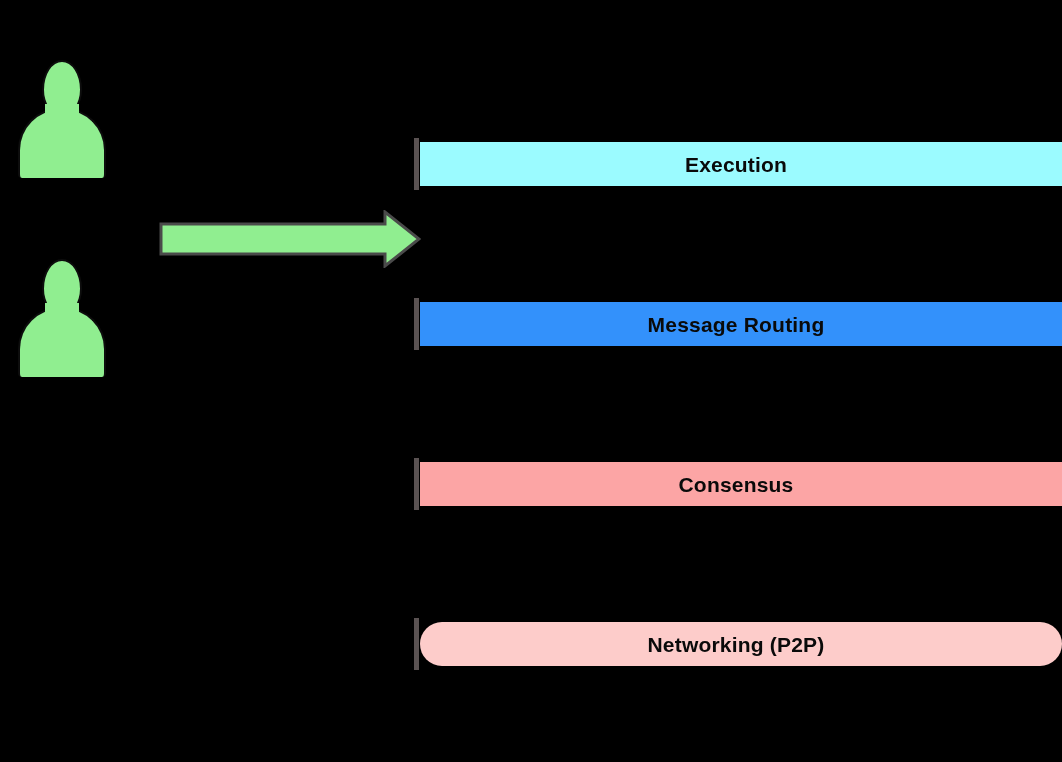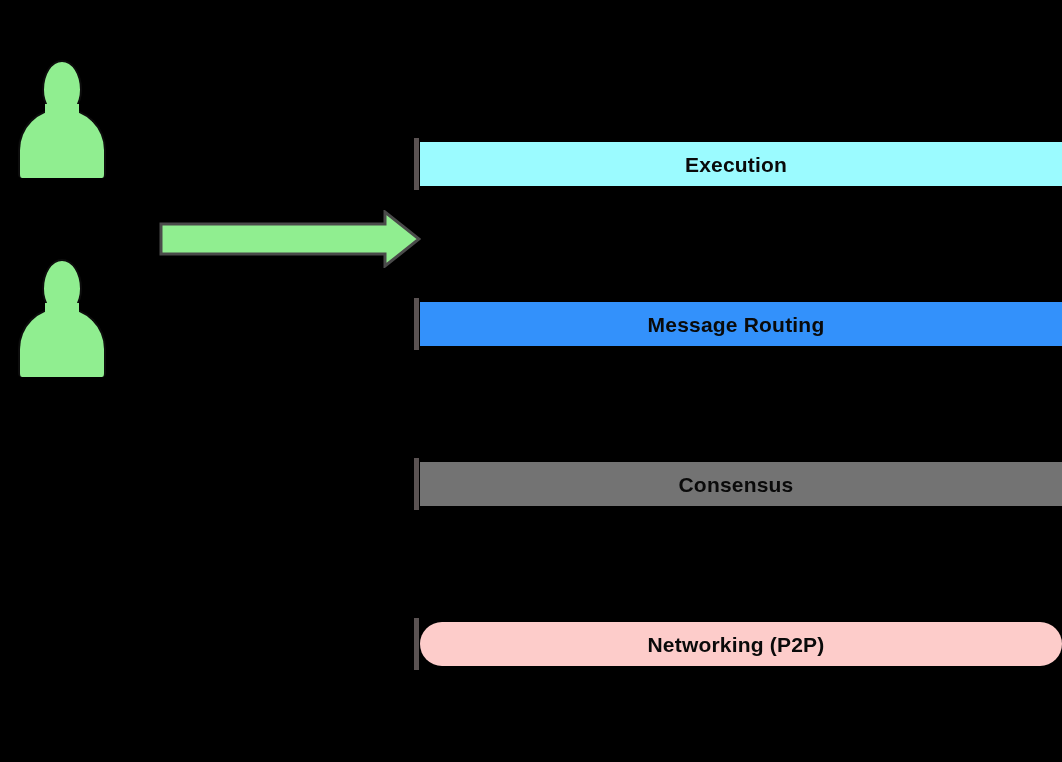--- a/index.html
+++ b/index.html
@@ -132,21 +132,21 @@
 
   <div class="layer-row" id="layer-1" style="top: 278px;">
     <div class="layer-tick" style="background: rgb(90, 82, 82);"></div>
     <div class="layer-bar" style="background: rgb(51, 145, 251);">
       <span class="layer-label" style="color: rgb(10, 10, 10);">Message Routing</span>
     </div>
   </div>
 
   <div class="layer-row" id="layer-2" style="top: 438px;">
     <div class="layer-tick" style="background: rgb(90, 82, 82);"></div>
-    <div class="layer-bar" style="background: #737373;">
+    <div class="layer-bar" style="background: #fca5a5;">
       <span class="layer-label" style="color: rgb(10, 10, 10);">Consensus</span>
     </div>
   </div>
 
   <div class="layer-row" id="layer-3" style="top: 598px;">
     <div class="layer-tick" style="background: rgb(90, 82, 82);"></div>
     <div class="layer-bar" style="background: rgb(253, 204, 202); border-radius: 22px;">
       <span class="layer-label" style="color: rgb(10, 10, 10);">Networking (P2P)</span>
     </div>
   </div>

